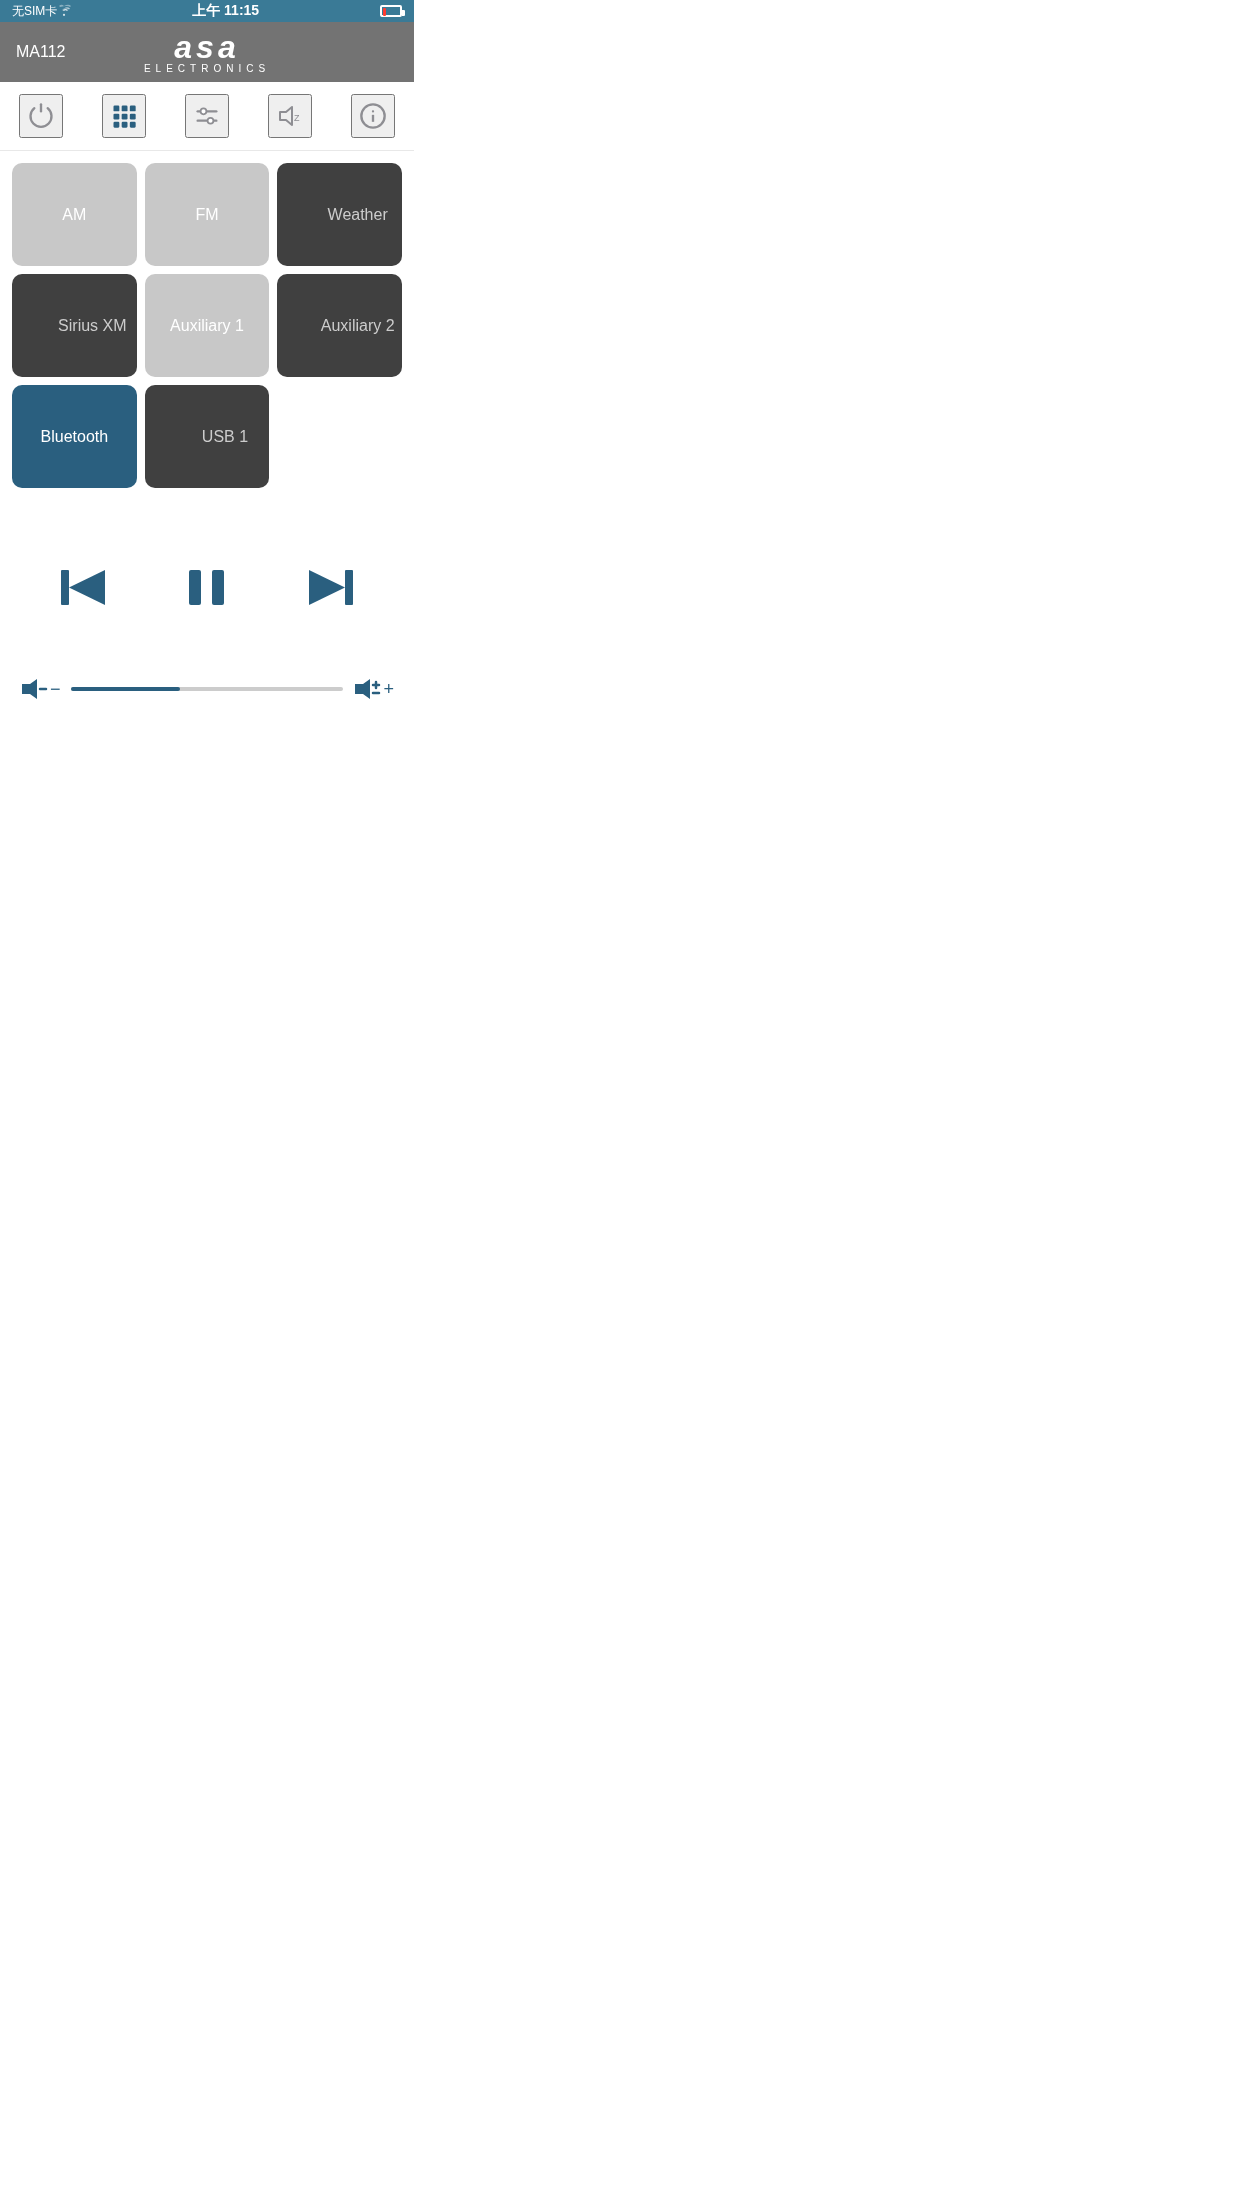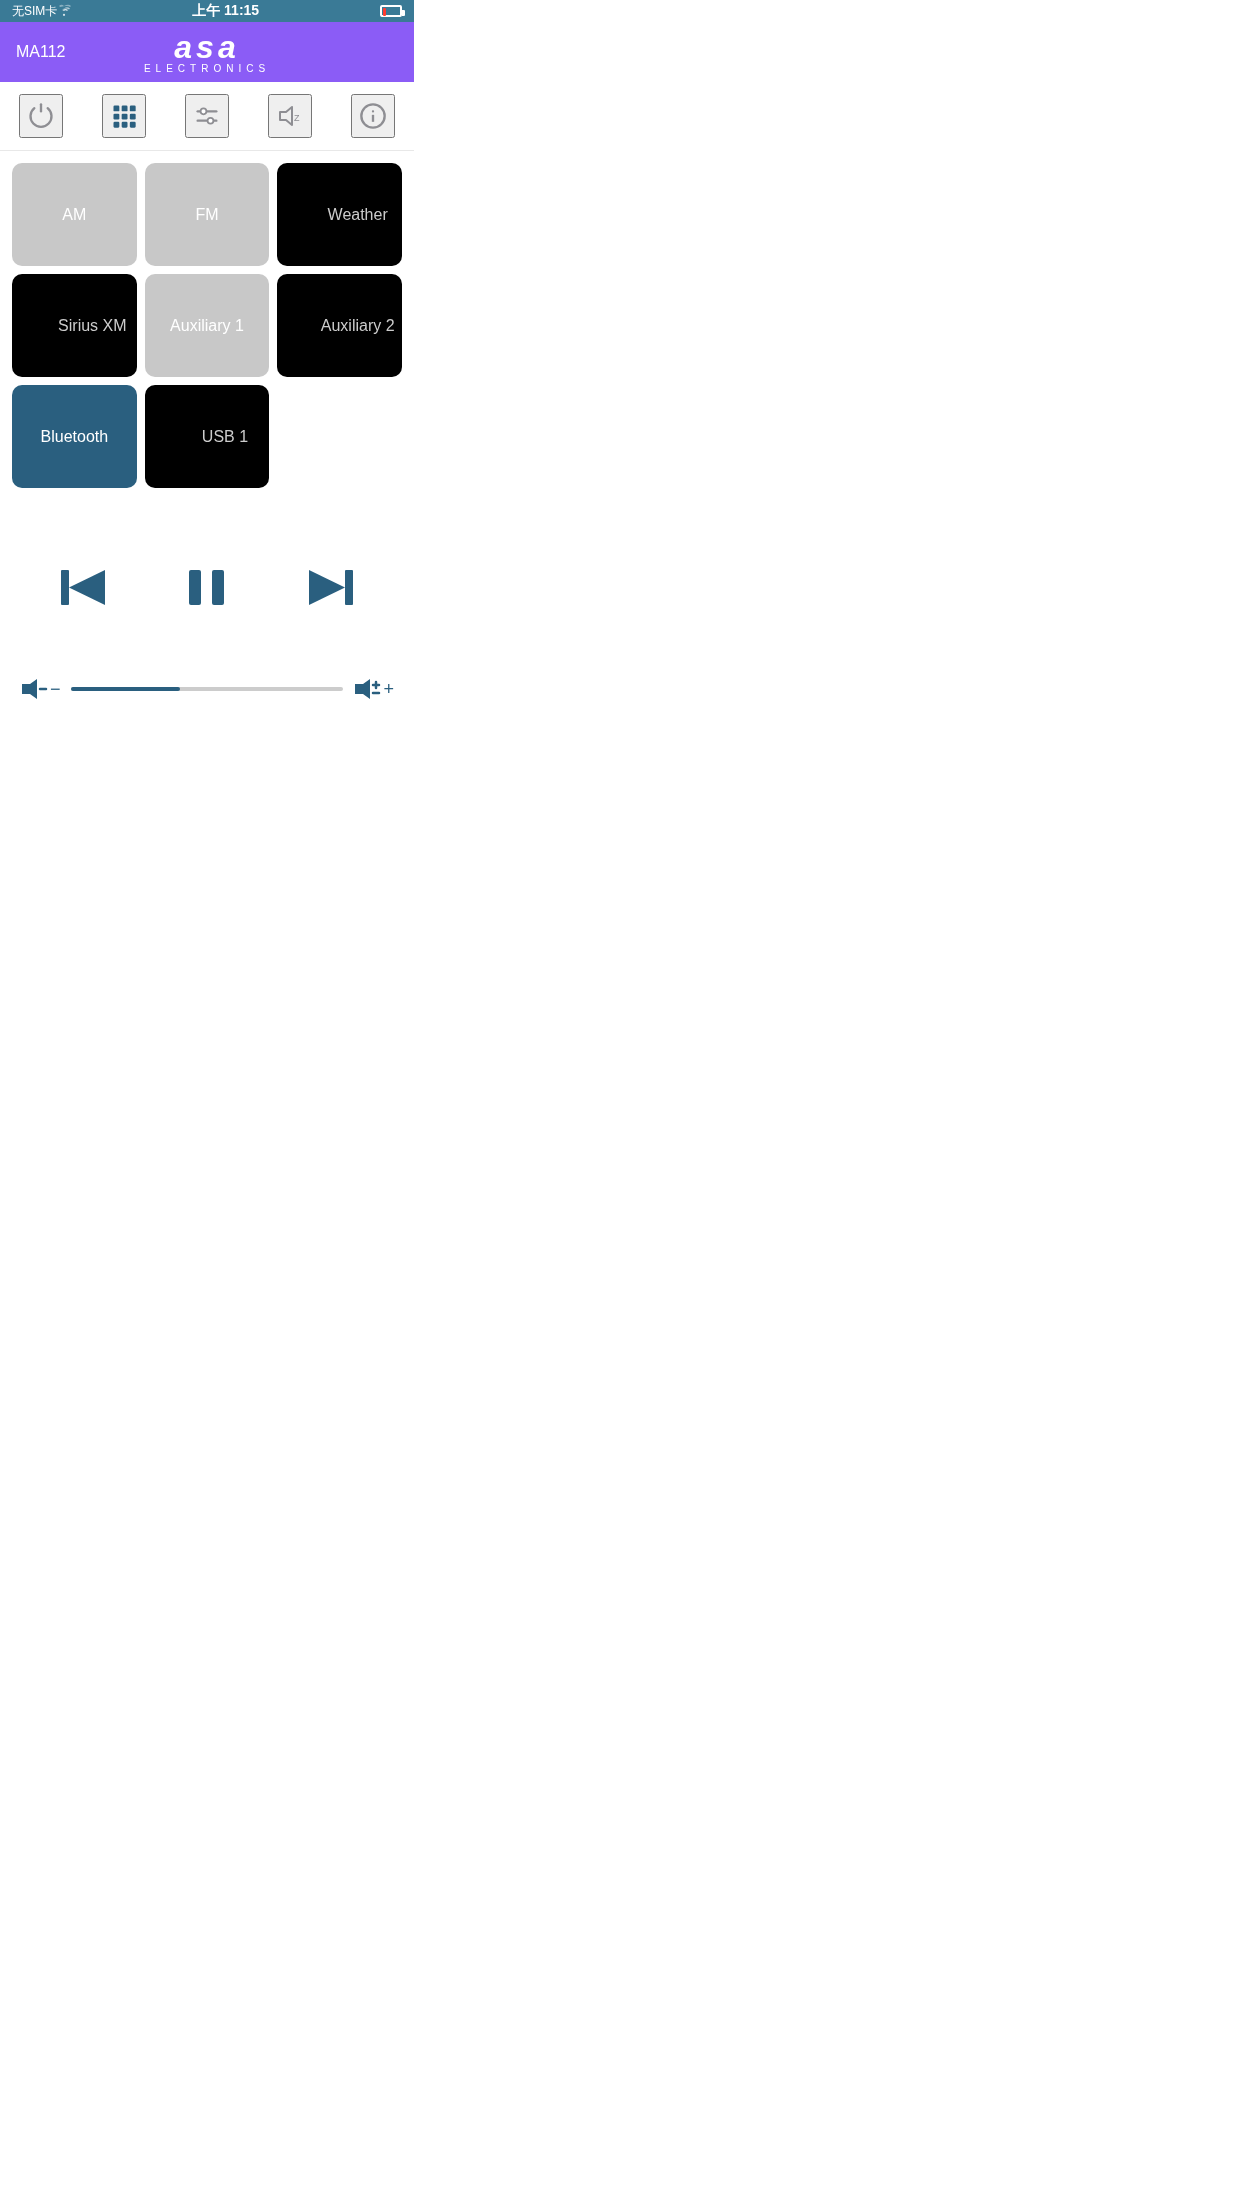--- a/index.html
+++ b/index.html
@@ -44,21 +44,21 @@
     .battery-fill {
       position: absolute;
       left: 1px; top: 1px;
       width: 3px; height: 8px;
       background: #ff3b30;
       border-radius: 1px;
     }
 
     
     .header {
-      background: #8b5cf6;
+      background: #737373;
       display: flex;
       align-items: center;
       justify-content: center;
       padding: 8px 16px;
       position: relative;
       height: 60px;
     }
     .header-model {
       position: absolute;
       left: 16px;
@@ -116,21 +116,21 @@
       cursor: pointer;
       color: #555;
       background: #d4d4d4;
       display: flex; align-items: center; justify-content: center;
     }
     .grid-btn.active {
       background: #2a5f7f;
       color: #fff;
     }
     .grid-btn.light {
-      background: #000000;
+      background: #404040;
       color: #bbb;
       padding-left: 36px;
     }
     .grid-btn.medium {
       background: #c8c8c8;
       color: #fff;
     }
 
     
     .playback-area {

